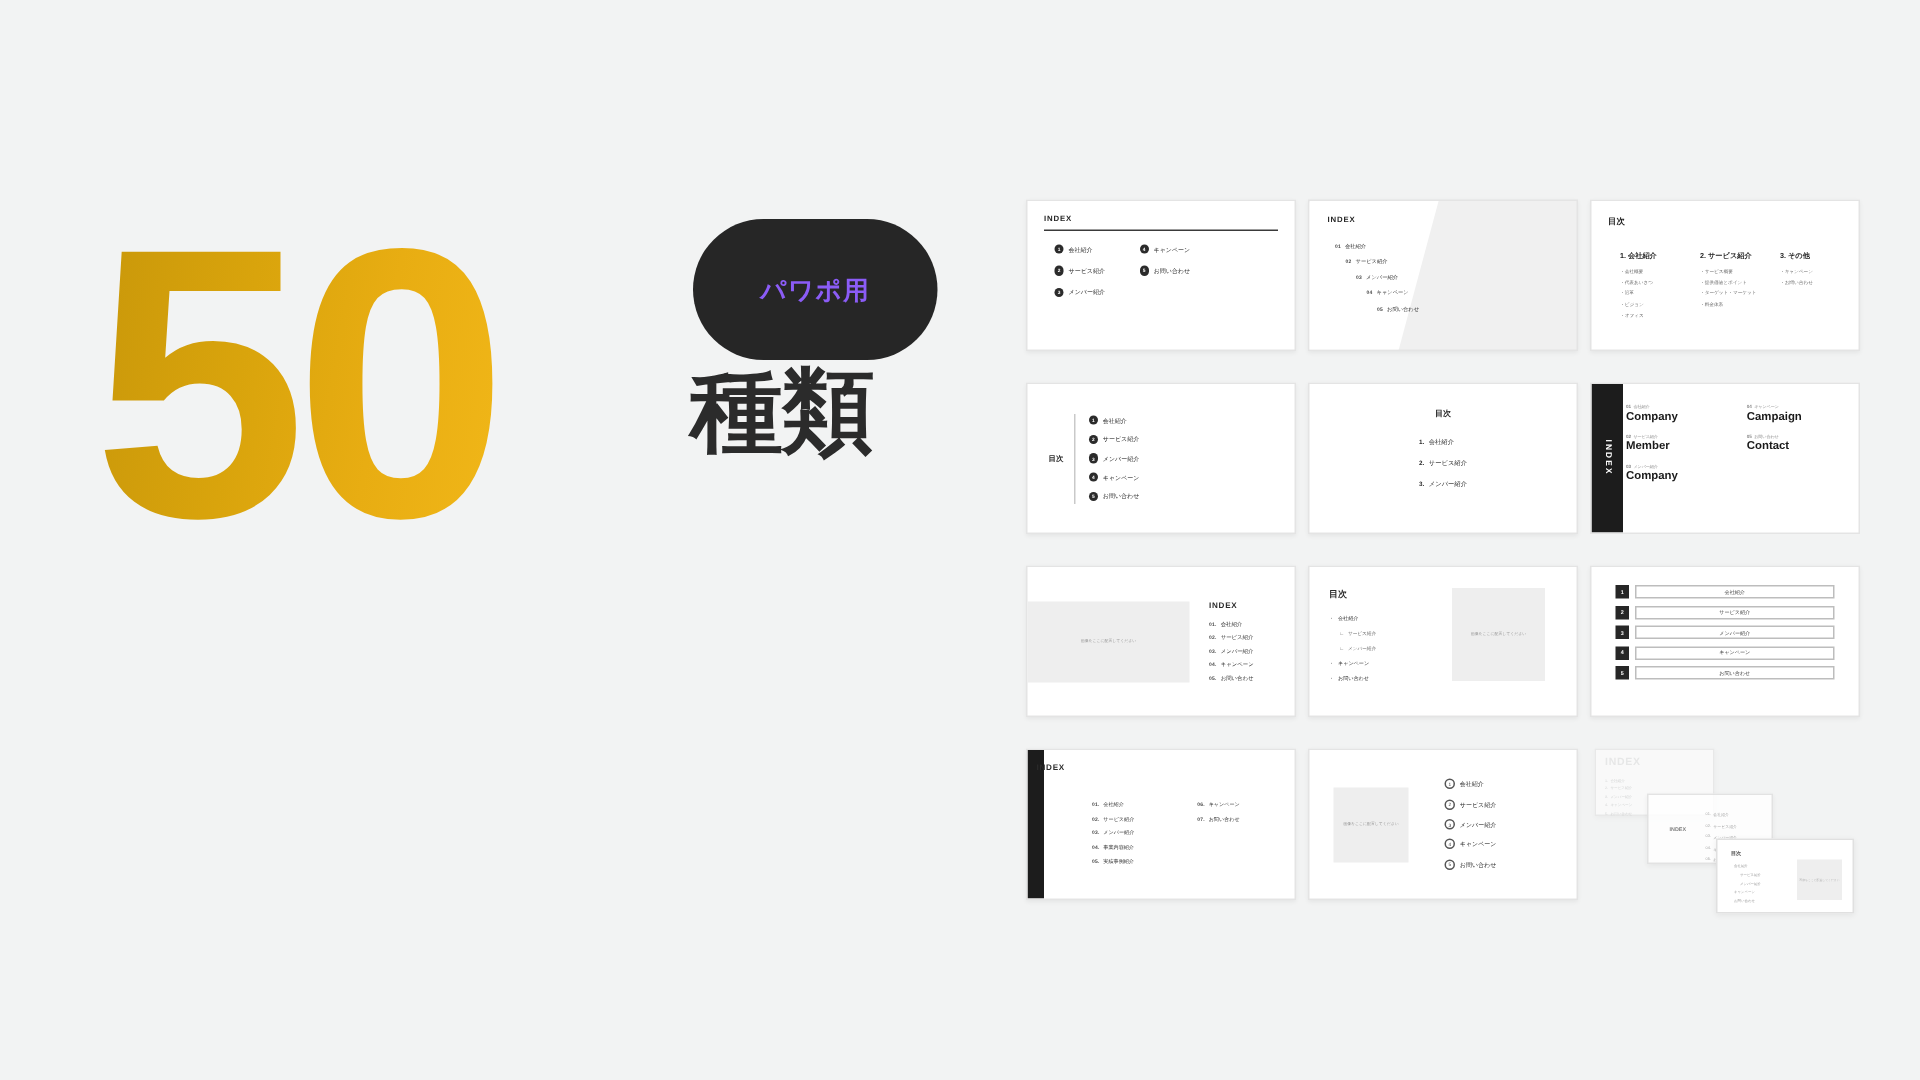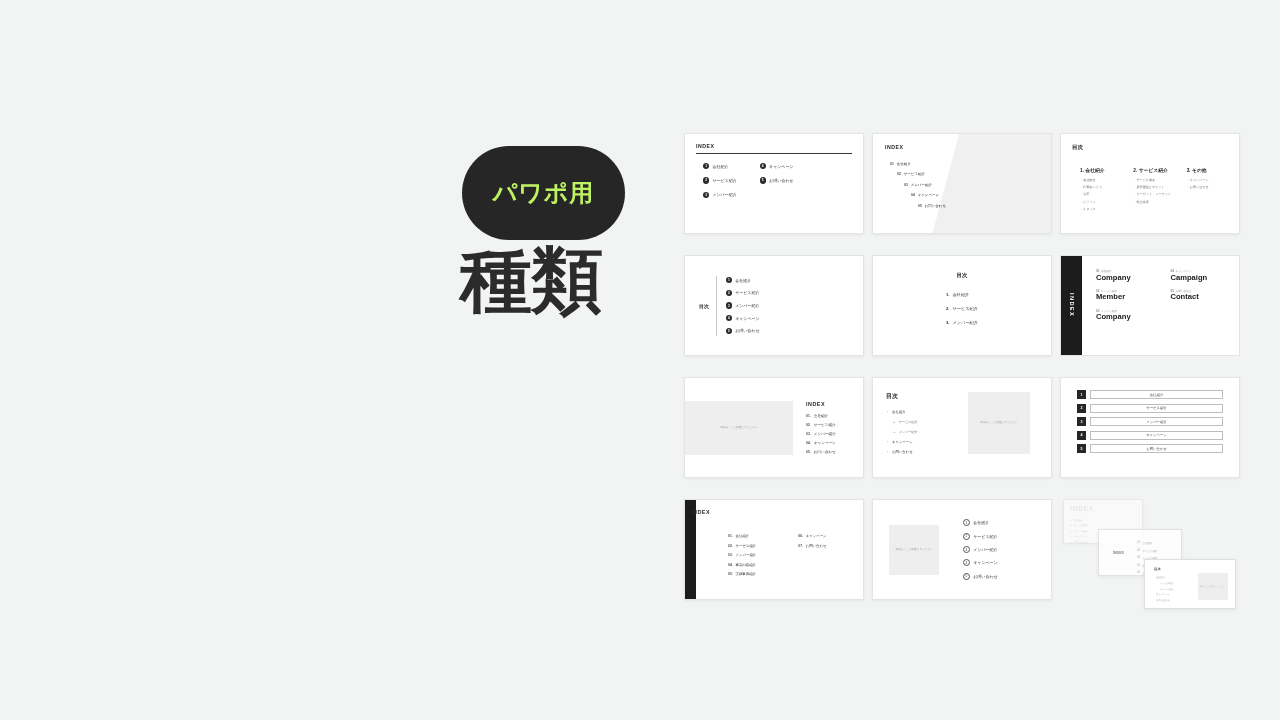--- a/index.html
+++ b/index.html
@@ -61,31 +61,31 @@
     width: 163px;
     height: 94px;
     border-radius: 47px;
     background: #262626;
     display: flex;
     align-items: center;
     justify-content: center;
   }
 
   .hero-badge-text {
-    color: #bef264;
-    font-size: 24px;
+    color: #8b5cf6;
+    font-size: 17px;
     font-weight: 700;
     letter-spacing: 1px;
   }
 
   .hero-suffix {
     position: absolute;
     left: 398px;
     top: 110px;
-    font-size: 72px;
+    font-size: 62px;
     font-weight: 700;
     color: #2b2b2b;
     line-height: 1;
     letter-spacing: -1px;
   }
 
   
   .grid {
     position: absolute;
     left: 684px;
@@ -240,21 +240,21 @@
   }
   .s6-side span {
     writing-mode: vertical-rl;
     color: #fff;
     font-size: 5.6px;
     font-weight: 700;
     letter-spacing: 1.4px;
   }
   .s6-body {
     flex: 1;
-    padding: 13px 0 0 14px;
+    padding: 13px 0 0 2px;
     display: grid;
     grid-template-columns: 1fr 1fr;
     column-gap: 6px;
     row-gap: 7px;
     align-content: start;
   }
   .s6-cell .s6-n { font-size: 3.1px; color: #8a8a8a; font-weight: 700; }
   .s6-cell .s6-n em { font-style: normal; color: #b4b4b4; font-size: 2.7px; margin-left: 1.5px; }
   .s6-cell .s6-t { font-size: 7.6px; font-weight: 700; color: #1a1a1a; line-height: 1.1; margin-top: 0.5px; }
 
@@ -322,20 +322,21 @@
   .cc-li.sub { margin-left: 4px; }
   .cc-img { position: absolute; right: 7px; top: 13px; width: 30px; height: 27px; background: #eeeeee;
             display:flex; align-items:center; justify-content:center; font-size: 1.9px; color: #b5b5b5; }
 </style>
 </head>
 <body>
 
 <div class="hero">
 
   <div class="hero-number-row">
+    <div class="hero-number">50</div>
 
     <div class="hero-badge">
       <span class="hero-badge-text">パワポ用</span>
     </div>
 
     <div class="hero-suffix">種類</div>
   </div>
 </div>
 
 <div class="grid">

